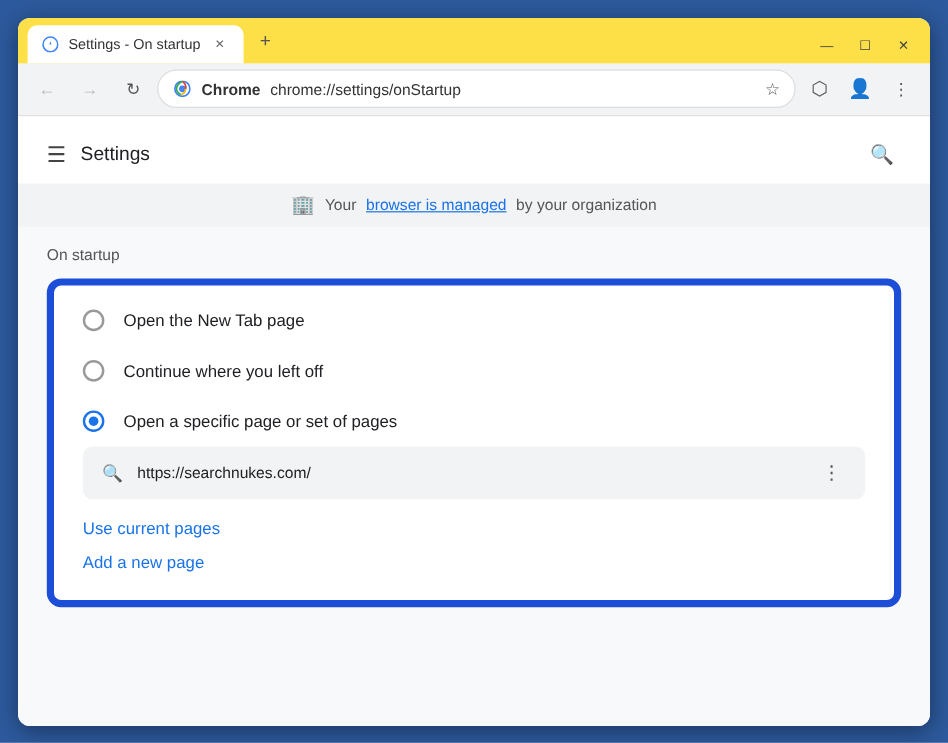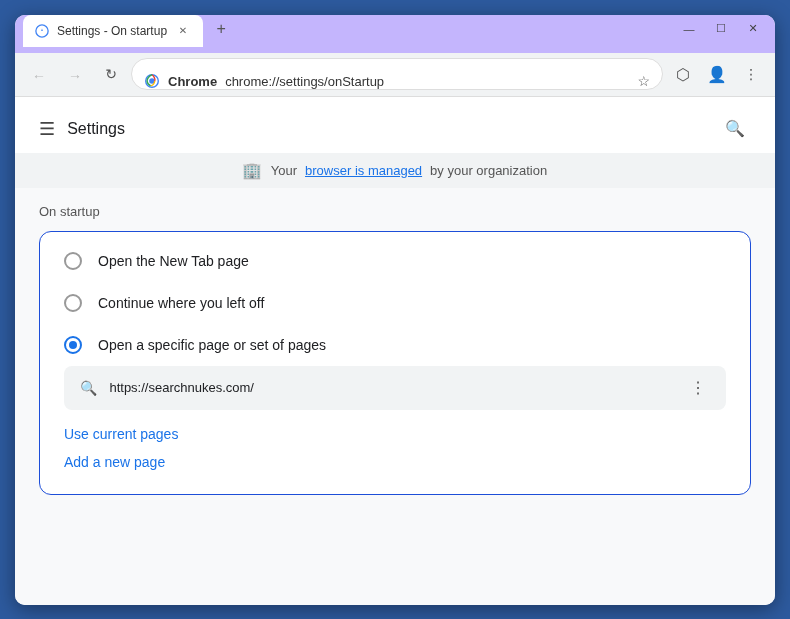--- a/index.html
+++ b/index.html
@@ -17,23 +17,23 @@
       height: 590px;
       background: #fff;
       border-radius: 10px;
       overflow: hidden;
       display: flex;
       flex-direction: column;
       box-shadow: 0 4px 20px rgba(0,0,0,0.4);
     }
     
     .title-bar {
-      background: #c4b5fd;
-      display: flex;
-      align-items: flex-start;
+      background: #fde047;
+      display: flex;
+      align-items: flex-end;
       height: 38px;
       padding: 0 8px;
       gap: 4px;
     }
     .tab-strip {
       display: flex;
       align-items: flex-end;
       flex: 1;
       gap: 4px;
     }
@@ -128,21 +128,21 @@
       color: #555;
       cursor: pointer;
     }
     .nav-btn.disabled { color: #bbb; cursor: default; }
     .address-bar {
       flex: 1;
       height: 32px;
       background: #fff;
       border-radius: 16px;
       display: flex;
-      align-items: flex-end;
+      align-items: center;
       padding: 0 12px;
       gap: 8px;
       border: 1px solid #ddd;
       font-size: 13px;
       color: #333;
     }
     .chrome-logo {
       width: 16px;
       height: 16px;
       display: flex;
@@ -253,21 +253,21 @@
     .section-label {
       font-size: 13px;
       font-weight: 500;
       color: #555;
       margin-bottom: 12px;
     }
     .options-card {
       background: #fff;
       border-radius: 12px;
       padding: 8px 0;
-      border: 1px solid #1d4ed8;
+      border: 6px solid #1d4ed8;
     }
     .radio-option {
       display: flex;
       align-items: center;
       padding: 12px 24px;
       gap: 16px;
       cursor: pointer;
     }
     .radio-circle {
       width: 18px;

